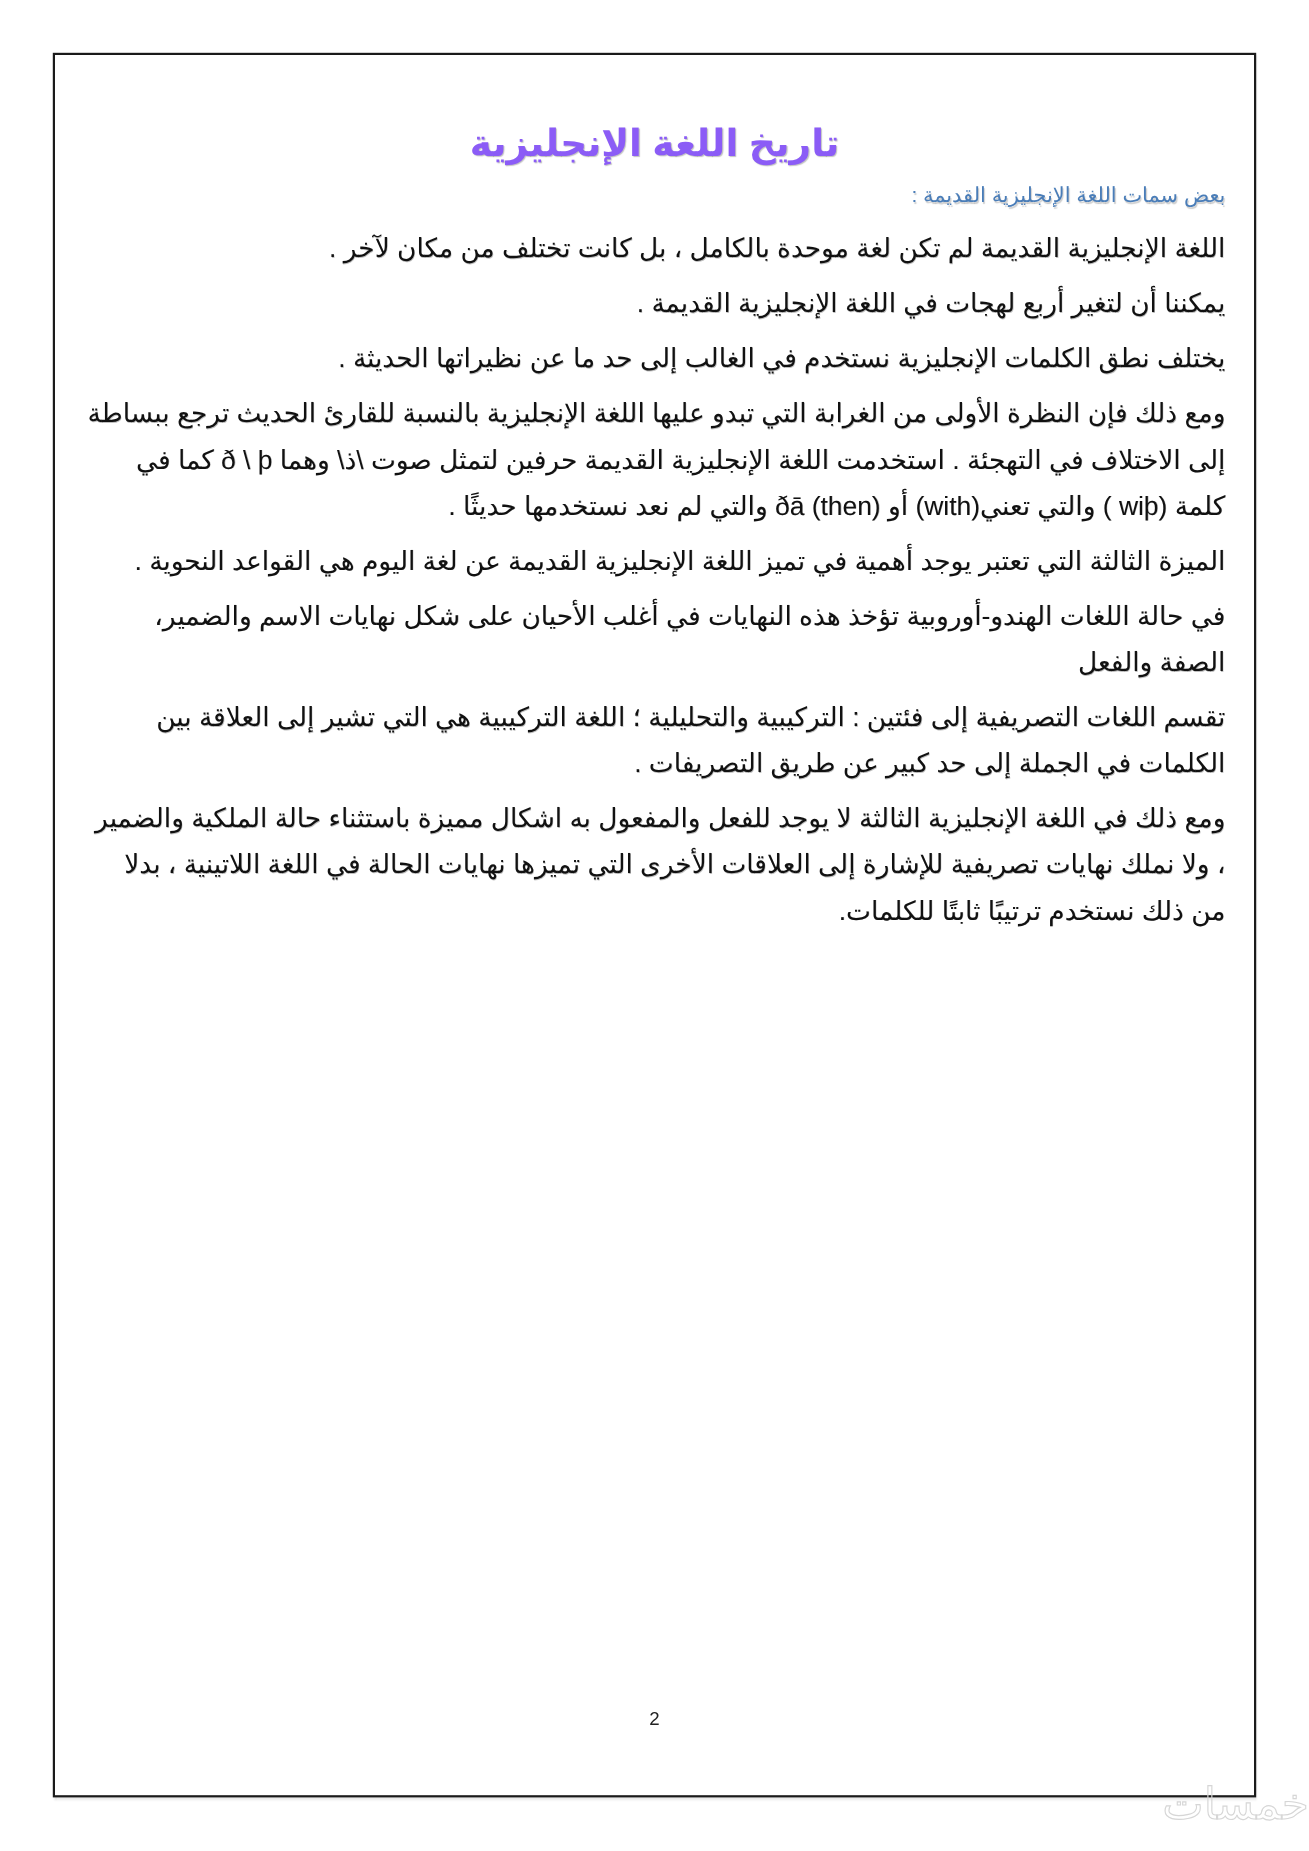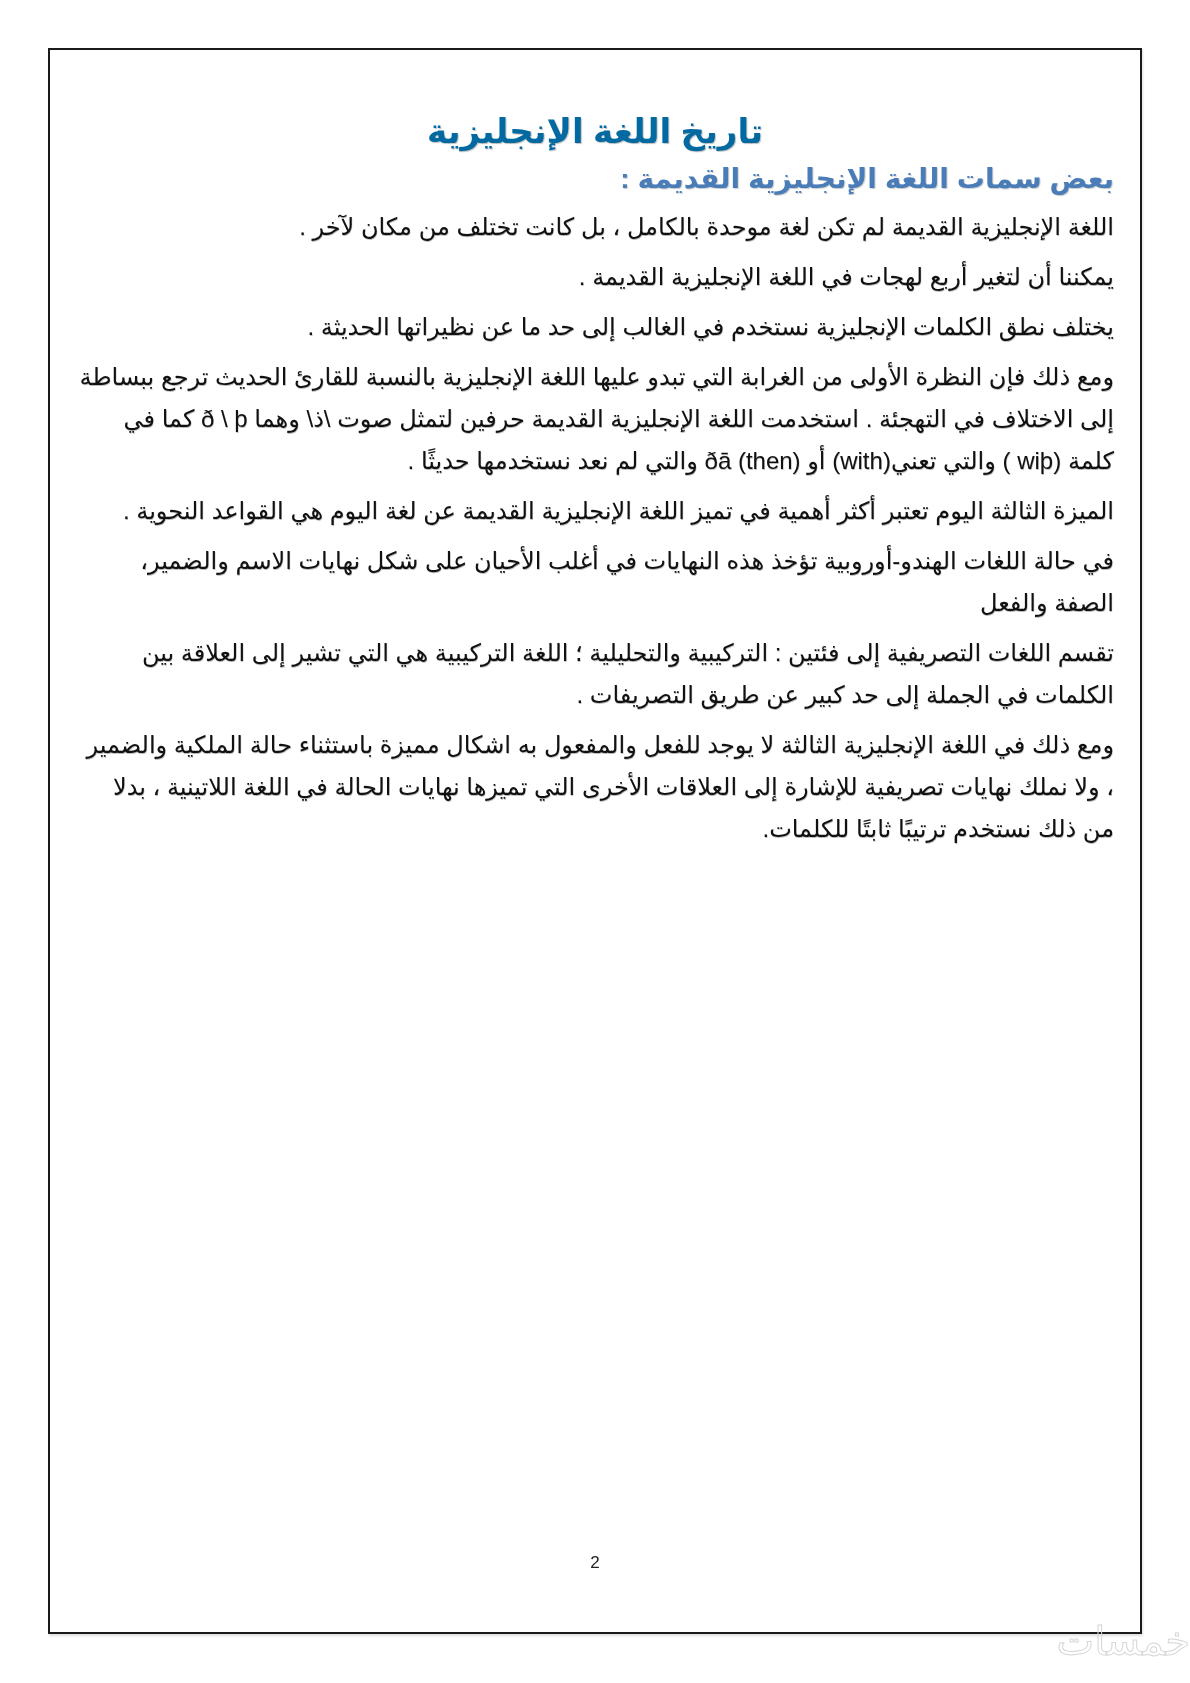--- a/index.html
+++ b/index.html
@@ -35,22 +35,22 @@
     }
     .doc-title {
       text-align: center;
       font-weight: bold;
       font-size: 34px;
       line-height: 46px;
       margin: 0 0 6px 0;
       text-shadow: 1px 1px 1px rgba(0,0,0,0.25);
     }
     .section-heading {
-      font-weight: bold;
-      font-size: 28px;
+      font-weight: normal;
+      font-size: 19px;
       line-height: 38px;
       margin: 0 0 8px 0;
       text-shadow: 1px 1px 1px rgba(0,0,0,0.2);
     }
     .para {
       font-size: 24px;
       line-height: 42px;
       margin: 0 0 8px 0;
       text-shadow: 0.5px 0.5px 0.5px rgba(0,0,0,0.25);
       unicode-bidi: plaintext;
@@ -78,28 +78,28 @@
       -webkit-text-stroke: 1px #d6d6d6;
       direction: rtl;
     }
   </style>
 </head>
 <body>
 
 <div class="page-frame"></div>
 
 <div class="content">
-  <h1 class="doc-title" style="color: #0369a1;">تاريخ اللغة الإنجليزية</h1>
+  <h1 class="doc-title" style="color: #8b5cf6;">تاريخ اللغة الإنجليزية</h1>
   <h2 class="section-heading" style="color: rgb(74, 125, 184);">بعض سمات اللغة الإنجليزية القديمة :</h2>
 
   <p class="para">اللغة الإنجليزية القديمة لم تكن لغة موحدة  بالكامل ، بل كانت تختلف من مكان لآخر .</p>
   <p class="para">يمكننا أن لتغير أربع لهجات في اللغة الإنجليزية القديمة .</p>
   <p class="para">يختلف نطق الكلمات الإنجليزية نستخدم في الغالب إلى حد ما عن نظيراتها الحديثة .</p>
   <p class="para">ومع ذلك فإن النظرة الأولى من الغرابة التي تبدو عليها اللغة الإنجليزية بالنسبة للقارئ الحديث ترجع ببساطة إلى الاختلاف في التهجئة . استخدمت اللغة الإنجليزية القديمة حرفين لتمثل صوت \ذ\ وهما ð \ þ  كما في كلمة (wiþ ) والتي تعني(with) أو ðā (then) والتي لم نعد نستخدمها حديثًا .</p>
-  <p class="para">الميزة الثالثة اليوم تعتبر أكثر أهمية في تميز اللغة الإنجليزية القديمة عن لغة اليوم هي القواعد النحوية .</p>
+  <p class="para">الميزة الثالثة التي تعتبر يوجد أهمية في تميز اللغة الإنجليزية القديمة عن لغة اليوم هي القواعد النحوية .</p>
   <p class="para">في حالة اللغات الهندو-أوروبية  تؤخذ هذه النهايات في أغلب الأحيان على شكل نهايات الاسم والضمير، الصفة والفعل</p>
   <p class="para">تقسم اللغات التصريفية إلى فئتين : التركيبية والتحليلية ؛ اللغة التركيبية هي التي تشير إلى العلاقة بين الكلمات في الجملة إلى حد كبير عن طريق التصريفات .</p>
   <p class="para">ومع ذلك في اللغة الإنجليزية الثالثة لا يوجد للفعل والمفعول به اشكال مميزة باستثناء حالة الملكية والضمير ، ولا نملك نهايات تصريفية للإشارة إلى العلاقات الأخرى التي تميزها نهايات الحالة في اللغة اللاتينية ، بدلا من ذلك نستخدم ترتيبًا ثابتًا للكلمات.</p>
 </div>
 
 <div class="page-number">2</div>
 
 <div class="watermark">خمسات</div>
 
 </body></html>

